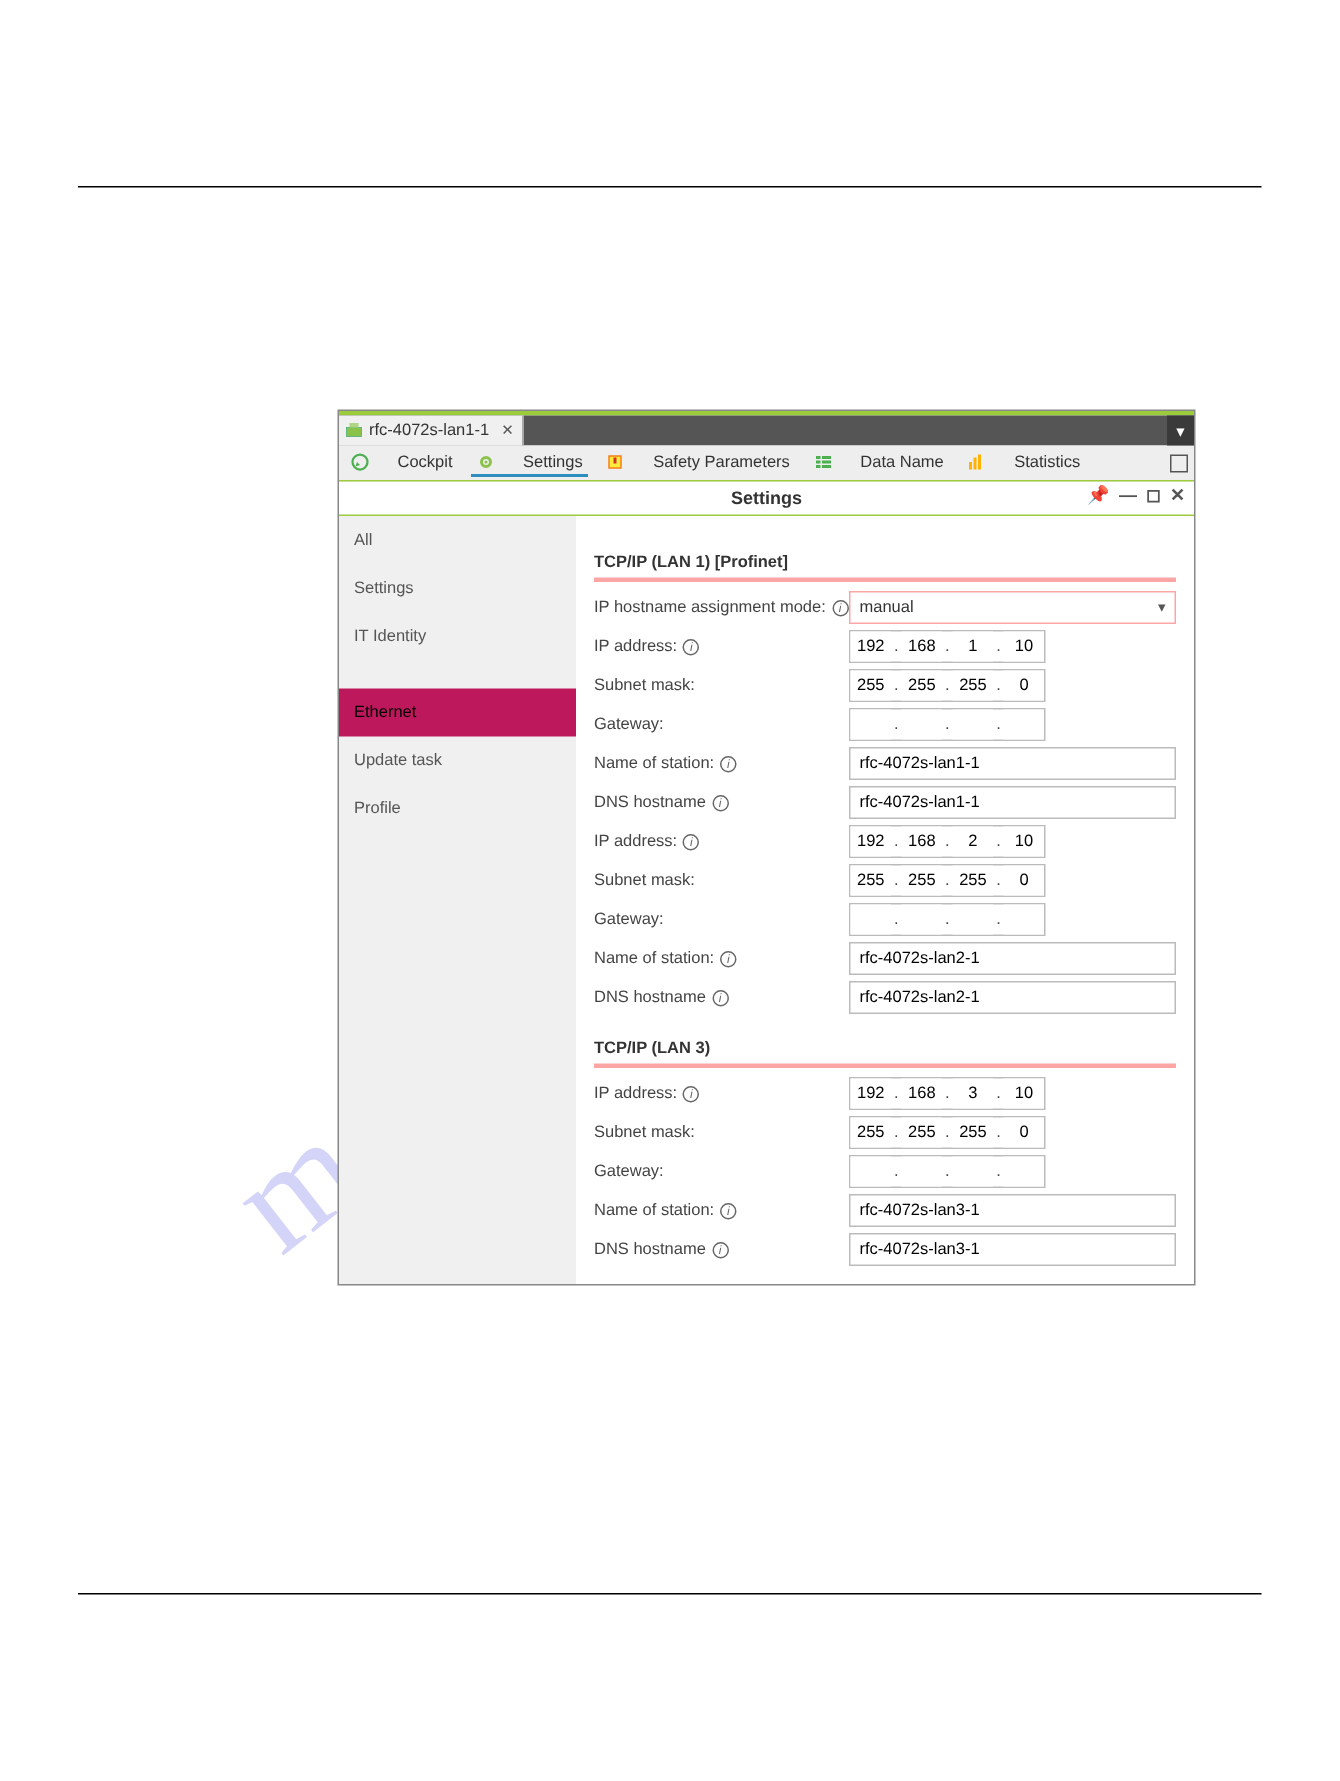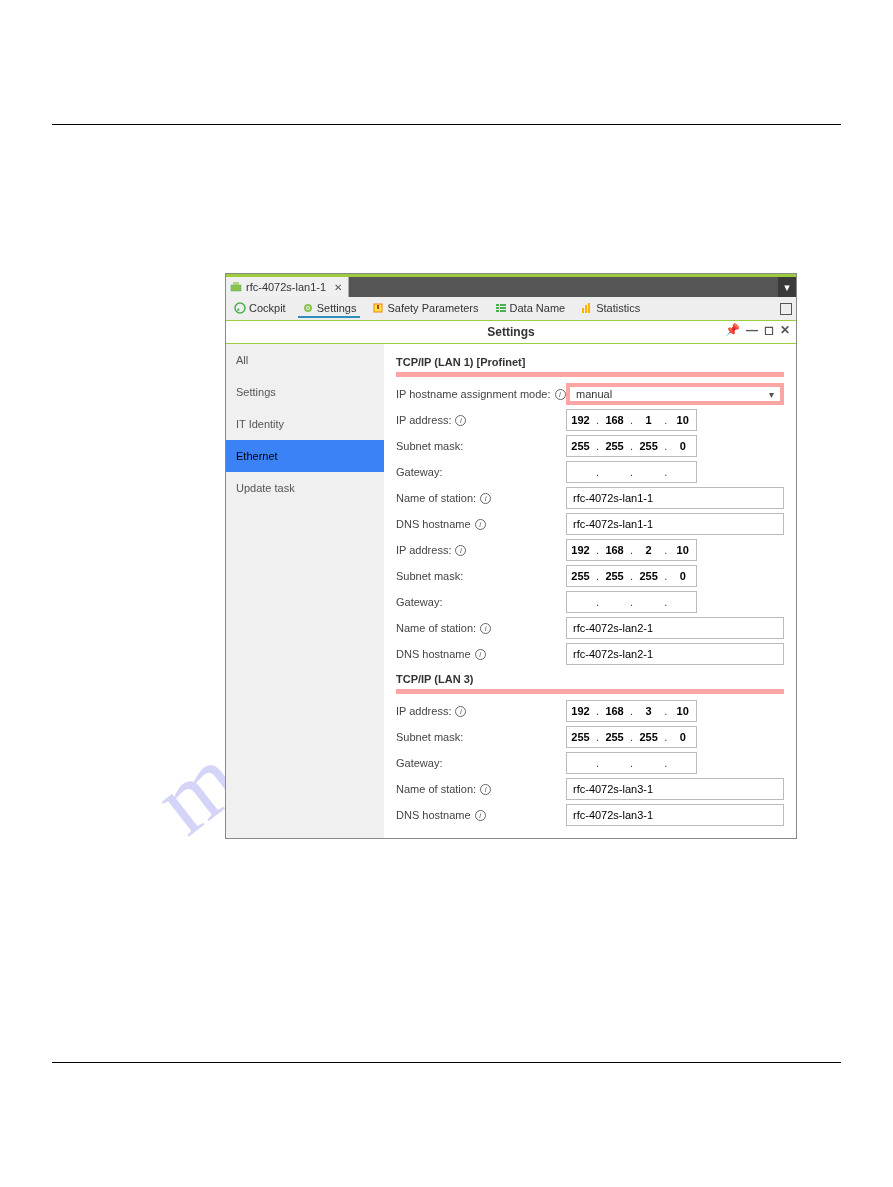--- a/index.html
+++ b/index.html
@@ -54,21 +54,21 @@
   .toolbar {
     background:#eee;
     border-bottom:1px solid #9ccc3c;
     display:flex;
     align-items:center;
     height:24px;
     padding:0 4px;
     gap:8px;
   }
   .tool-item {
-    display:flex; align-items:center; gap:3px;
+    display:flex; align-items:center; gap:19px;
     padding:2px 4px;
     border-bottom:2px solid transparent;
     cursor:pointer;
   }
   .tool-item.active { border-bottom:2px solid #2e8fbf; }
   .tool-icon { width:12px; height:12px; display:inline-block; }
   .toolbar-spacer { flex:1; }
   .expand-icon { width:12px; height:12px; border:1px solid #555; }
 
   .panel-header {
@@ -90,59 +90,60 @@
     width:158px;
     background:#f0f0f0;
     min-height:448px;
   }
   .side-item {
     padding:10px 10px;
     font-size:11px;
     color:#555;
     cursor:pointer;
   }
-  .side-item.active { background:#3b82f6; color:#000; }
+  .side-item.active { background:#be185d; color:#000;margin-top:19px; }
 
   .content { flex:1; padding:8px 12px 8px 12px; }
   .section-title {
     font-weight:bold;
     font-size:11px;
     padding:4px 0 4px 0;
-    border-bottom:5px solid #fca5a5;
+    border-bottom:3px solid #fca5a5;
     margin-bottom:6px;
+    margin-top:13px;
   }
   .field-row {
     display:flex;
     align-items:center;
     margin:4px 0;
     min-height:22px;
   }
   .field-label {
     width:170px;
     display:flex; align-items:center; gap:4px;
     color:#444;
   }
   .info-icon {
     width:11px; height:11px; border:1px solid #666; border-radius:50%;
     display:inline-flex; align-items:center; justify-content:center;
     font-size:8px; color:#666;
   }
   .info-icon::before { content:"i"; font-style:italic; }
   .select-box {
-    flex:1; height:22px; border:4px solid #fca5a5;
+    flex:1; height:22px; border:1px solid #fca5a5;
     display:flex; align-items:center; justify-content:space-between;
     padding:0 6px; background:#fff;
   }
   .chev { font-size:10px; color:#555; }
   .ip-box {
     display:flex; border:1px solid #bbb; background:#fff; height:22px;
   }
   .ip-oct {
     width:27px; border:none; text-align:center; font-size:11px;
-    font-family:inherit; outline:none;font-weight:bold;
+    font-family:inherit; outline:none;
   }
   .ip-dot { display:flex; align-items:center; padding:0 2px; color:#444;}
   .text-input {
     flex:1; height:22px; border:1px solid #bbb; padding:0 6px;
     font-size:11px; font-family:inherit; background:#fff;
   }
 
   .watermark {
     position:absolute;
     left:50%; top:50%;
@@ -245,20 +246,21 @@
     </div>
   </div>
 
   <div class="body-row">
     <div class="sidebar">
       <div class="side-item">All</div>
       <div class="side-item">Settings</div>
       <div class="side-item">IT Identity</div>
       <div class="side-item active">Ethernet</div>
       <div class="side-item">Update task</div>
+      <div class="side-item">Profile</div>
     </div>
 
     <div class="content">
 
       <div class="section-title">TCP/IP (LAN 1) [Profinet]</div>
 
       <div class="field-row">
         <div class="field-label">
           <span>IP hostname assignment mode:</span>
           <span class="info-icon"></span>

